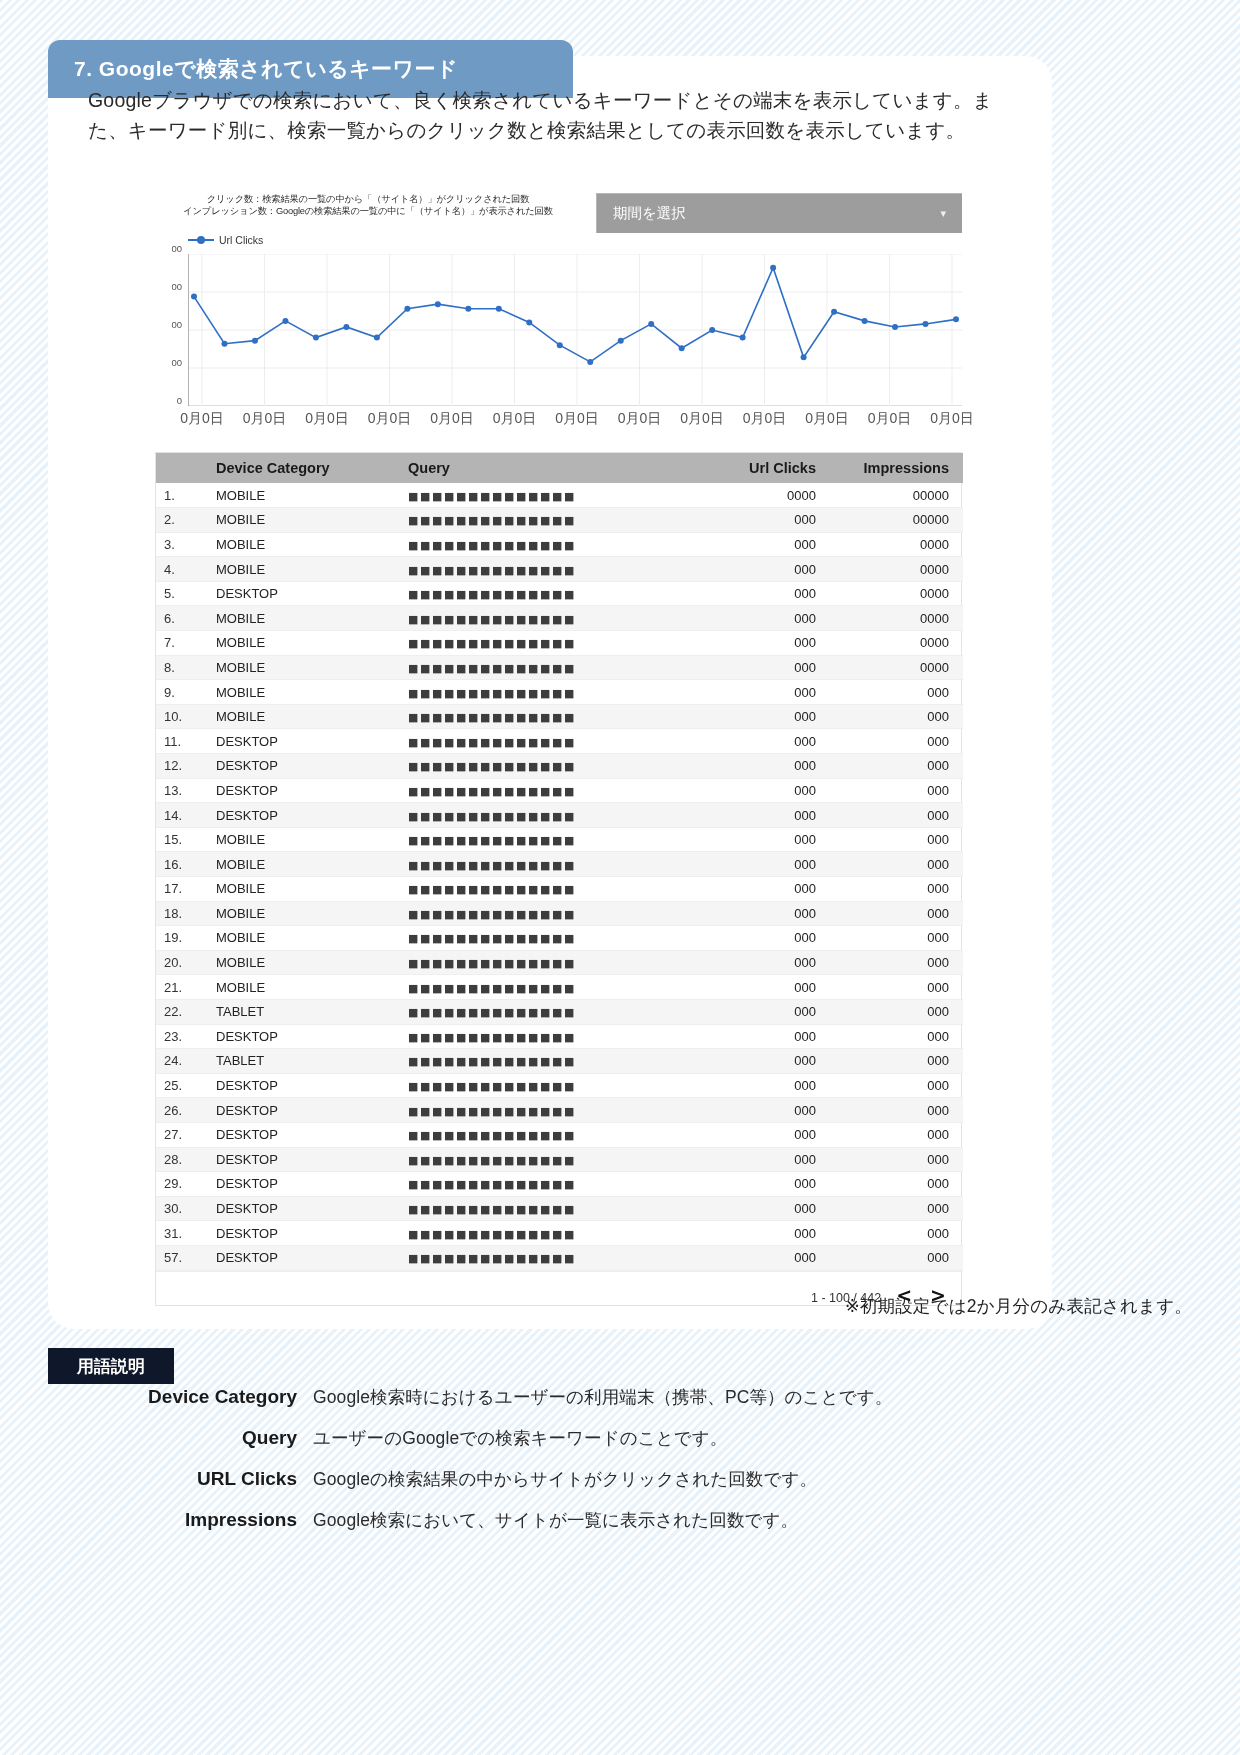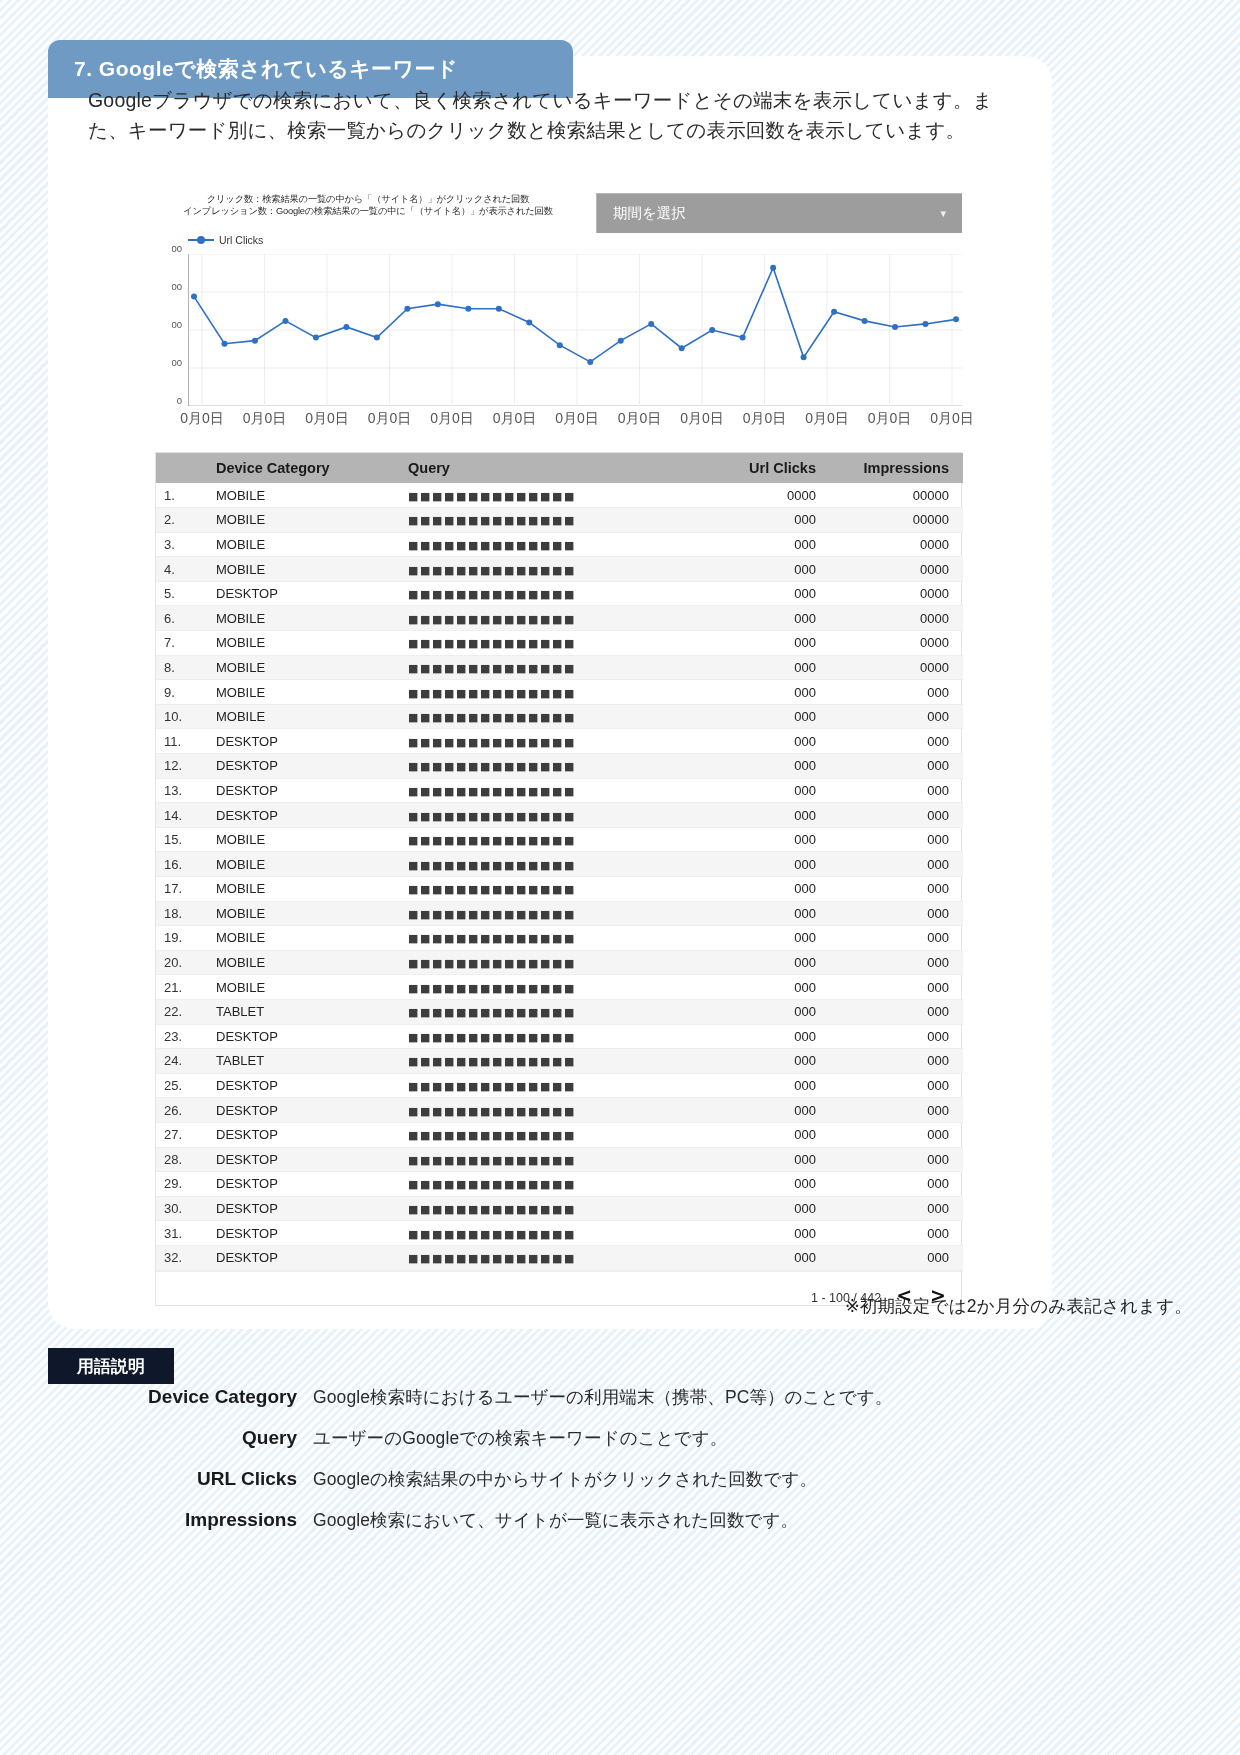--- a/index.html
+++ b/index.html
@@ -516,21 +516,21 @@
             <td class="num">000</td>
           </tr>
           <tr>
             <td class="idx">31.</td>
             <td>DESKTOP</td>
             <td><span class="mask">■■■■■■■■■■■■■■</span></td>
             <td class="num">000</td>
             <td class="num">000</td>
           </tr>
           <tr>
-            <td class="idx">32.</td>
+            <td class="idx">57.</td>
             <td>DESKTOP</td>
             <td><span class="mask">■■■■■■■■■■■■■■</span></td>
             <td class="num">000</td>
             <td class="num">000</td>
           </tr>
         </tbody>
     </table>
     <div class="tfoot">
       <span class="rng">1 - 100 / 442</span>
       <span class="arw">&lt;</span>

